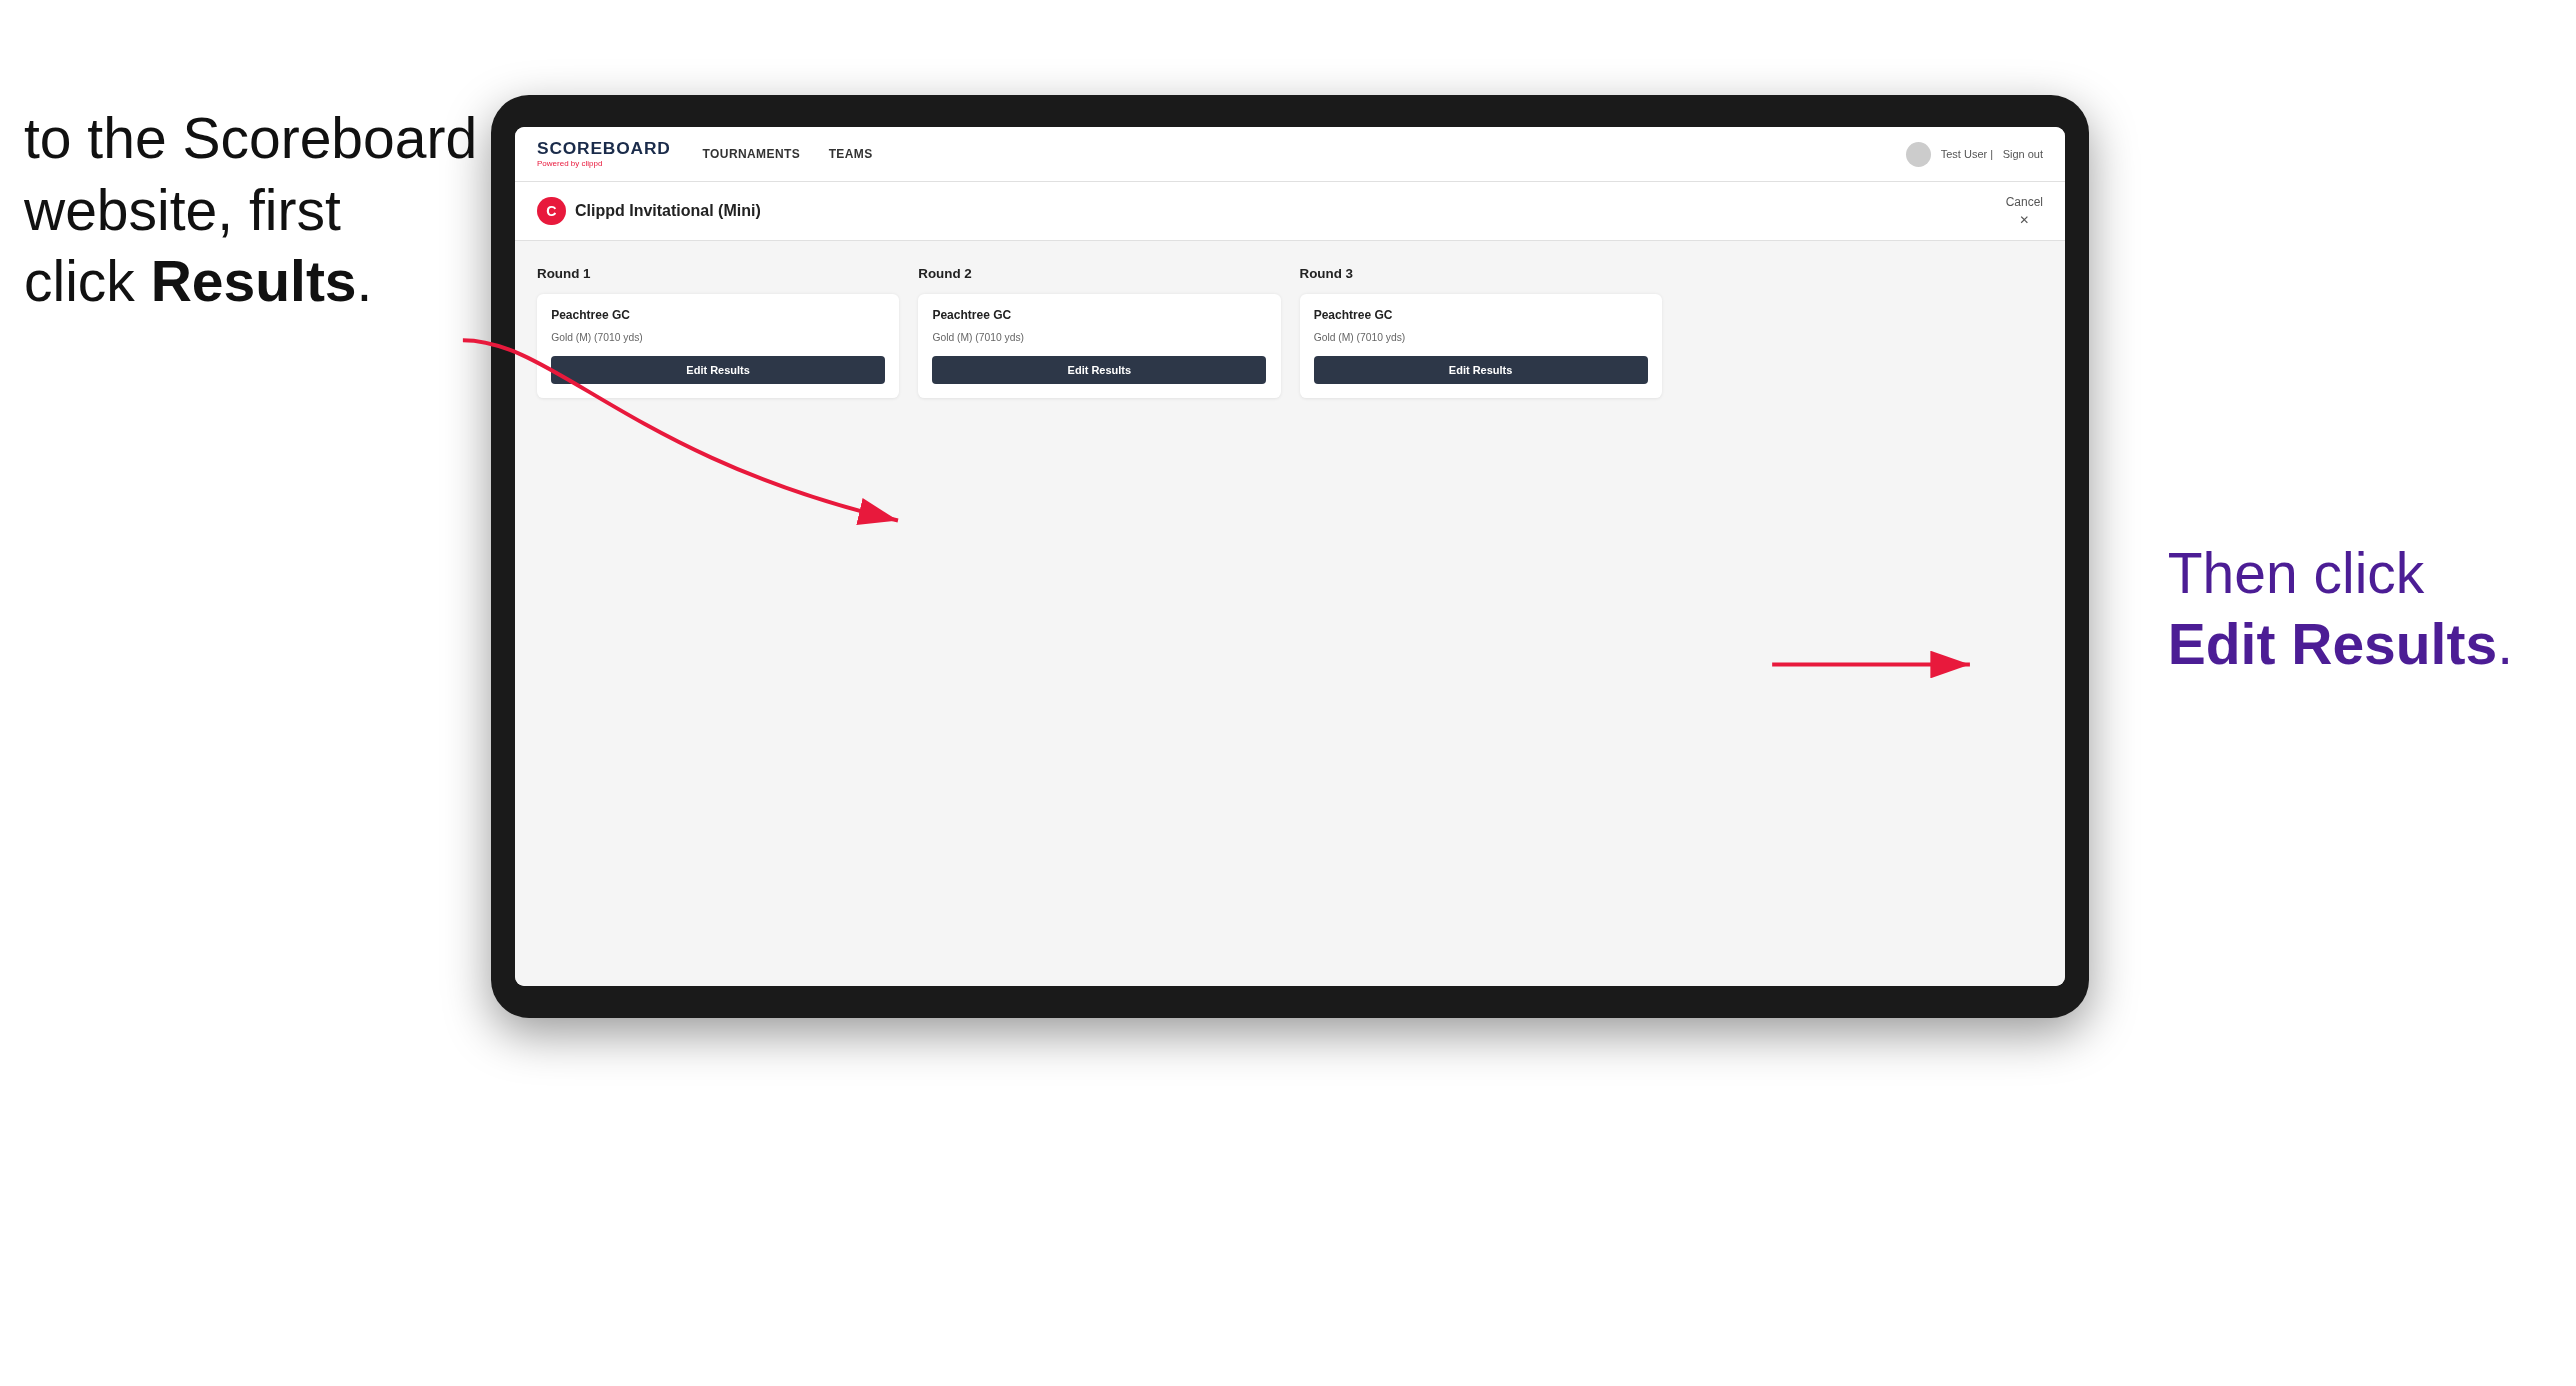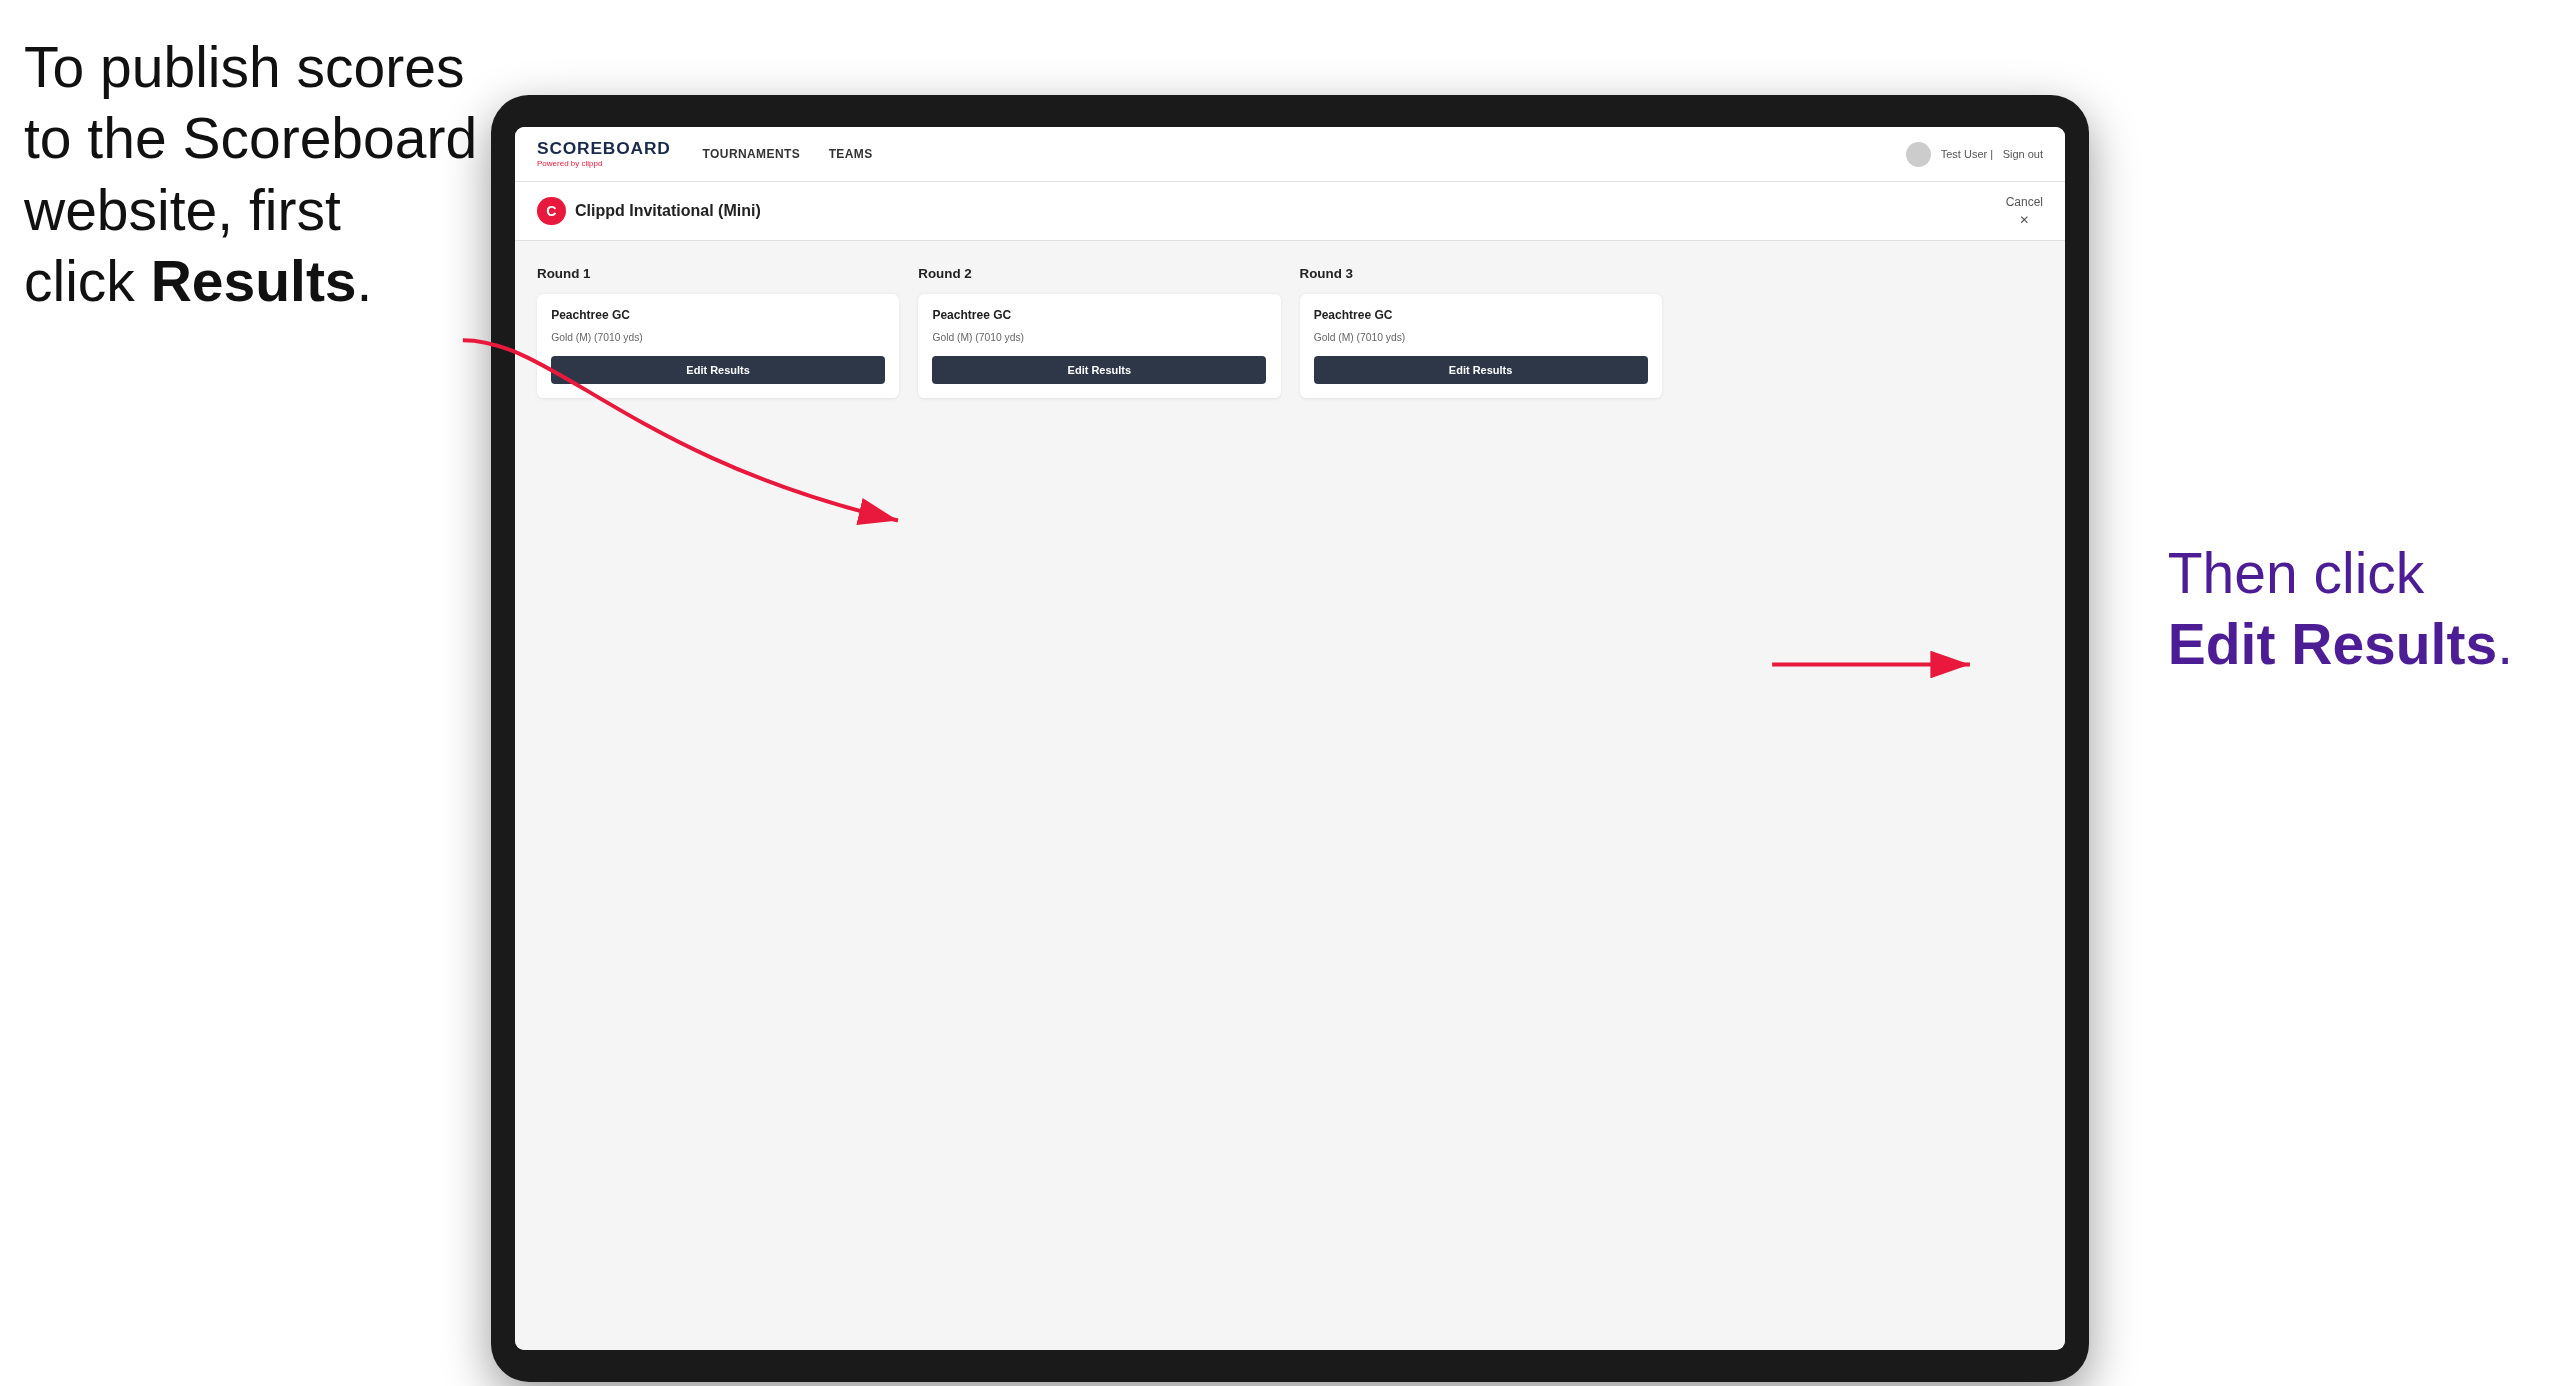--- a/index.html
+++ b/index.html
@@ -40,21 +40,21 @@
     .instruction-text2 strong {
       font-weight: 700;
     }
 
     
     .tablet {
       position: absolute;
       top: 95px;
       left: 491px;
       width: 1598px;
-      height: 1287px;
+      height: 923px;
       background: #1a1a1a;
       border-radius: 38px;
       box-shadow: 0 16px 47px rgba(0,0,0,0.4);
       overflow: hidden;
     }
 
     .tablet-screen {
       position: absolute;
       top: 32px;
       left: 24px;
@@ -272,21 +272,21 @@
       left: 0;
       width: 2576px;
       height: 1386px;
       pointer-events: none;
     }
   </style>
 </head>
 <body>
 
 <div class="instruction-text">
-  <span>To publish scores</span><br>
+  <br>
   <span>to the Scoreboard</span><br>
   <span>website, first</span><br>
   <span>click </span><strong>Results</strong><span>.</span>
 </div>
 
 <div class="instruction-text2">
   <span>Then click</span><br>
   <strong>Edit Results</strong><span>.</span>
 </div>
 

